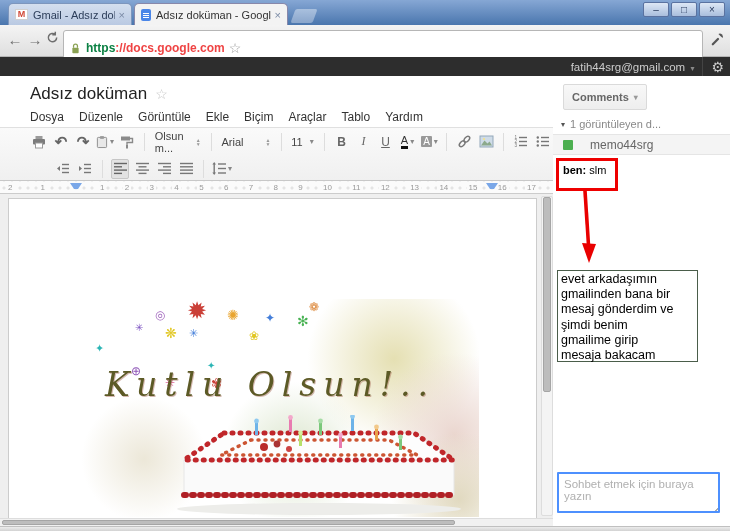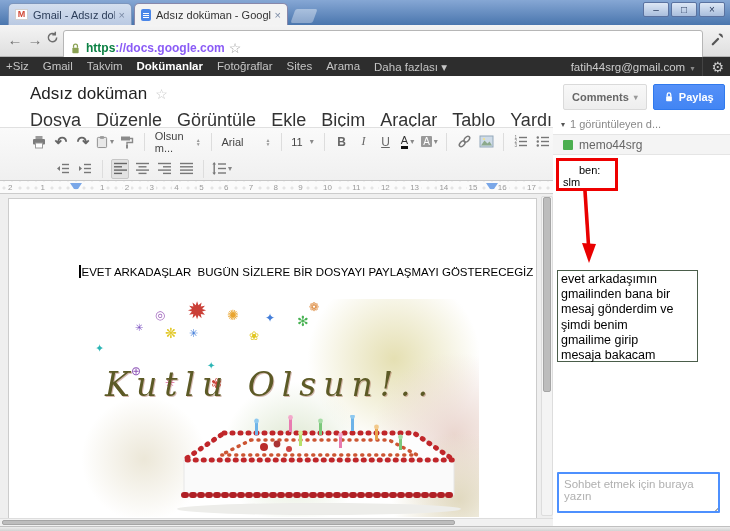--- a/index.html
+++ b/index.html
@@ -30,41 +30,41 @@
     display:flex; align-items:center; justify-content:center; cursor:pointer; }
 
   
   .browser-bar { position:absolute; top:25px; left:0; right:0; height:32px;
     background:linear-gradient(#f4f4f4,#dfdfdf); border-bottom:1px solid #b5b5b5; }
   .nav-btn { position:absolute; top:6px; font-size:15px; color:#6e6e6e; width:18px; text-align:center; cursor:pointer; }
   .omnibox { position:absolute; left:63px; top:5px; width:640px; height:36px; background:#fff;
     border:1px solid #b6b6b6; border-radius:3px; display:flex; align-items:center; padding:0 6px; font-size:12px; }
   .omnibox .lock { margin-right:5px; flex:none; }
   .url-scheme { color:#0b8043; font-weight:bold; }
-  .url-host { color:#8b5cf6; font-weight:bold; }
+  .url-host { color:#ef4444; font-weight:bold; }
   .url-path { color:#9a9a9a; overflow:hidden; white-space:nowrap; flex:1; }
   .omni-star { color:#9a9a9a; font-size:14px; margin-left:4px; cursor:pointer; }
   .wrench-btn { position:absolute; right:5px; top:7px; cursor:pointer; }
 
   
   .google-bar { position:absolute; top:57px; left:0; right:0; height:19px; background:#2d2d2d;
     display:flex; align-items:center; font-size:11.5px; color:#c5c5c5; padding:0 6px; }
   .gbar-items { display:flex; gap:14px; list-style:none; }
   .gbar-items li { cursor:pointer; white-space:nowrap; }
   .gbar-items li.active { color:#fff; font-weight:bold; }
   .gbar-right { margin-left:auto; display:flex; align-items:center; gap:8px; }
   .gbar-email { color:#ccc; cursor:pointer; }
   .gbar-sep { width:1px; height:19px; background:#444; }
   .gear { color:#ccc; font-size:14px; cursor:pointer; }
 
   
   .doc-header { position:absolute; top:76px; left:0; width:554px; height:51px; background:#fff;text-decoration:underline; }
   .doc-title { position:absolute; left:30px; top:8px; font-size:17px; color:#222; }
   .title-star { color:#c6c6c6; font-size:14px; margin-left:8px; cursor:pointer; }
-  .menubar { position:absolute; left:30px; top:34px; display:flex; gap:15px; font-size:18px; color:#333; list-style:none; }
+  .menubar { position:absolute; left:30px; top:34px; display:flex; gap:15px; font-size:12px; color:#333; list-style:none; }
   .menubar li { cursor:pointer; }
 
   
   .edit-toolbar { position:absolute; top:127px; left:0; width:554px; height:54px;
     background:linear-gradient(#fafafa,#f0f0f0); border-top:1px solid #e0e0e0; border-bottom:1px solid #c8c8c8; }
   .trow { display:flex; align-items:center; height:27px; padding-left:28px; }
   .trow2 { padding-left:52px; }
   .tbtn { display:flex; align-items:center; justify-content:center; min-width:18px; height:20px;
     margin:0 2px; color:#666; font-size:12px; cursor:pointer; border-radius:2px; }
   .tbtn.pressed { background:#e2e2e2; border:1px solid #c6c6c6; }
@@ -117,28 +117,28 @@
   .btn-comments { height:26px; padding:0 8px; border:1px solid #dadada; border-radius:2px;
     background:linear-gradient(#f8f8f8,#eee); color:#666; font-size:11px; font-weight:bold;
     display:flex; align-items:center; gap:5px; cursor:pointer; }
   .btn-comments .car { font-size:8px; color:#999; }
   .btn-share { height:26px; padding:0 10px; border:1px solid #3079ed; border-radius:2px;
     background:linear-gradient(#5590f8,#4285f4); color:#fff; font-size:11px; font-weight:bold;
     display:flex; align-items:center; gap:5px; cursor:pointer; }
   .viewers { position:absolute; top:42px; left:8px; font-size:11px; color:#888; display:flex; align-items:center; gap:5px; cursor:pointer; }
   .viewers .tri { font-size:8px; color:#555; }
   .user-row { position:absolute; top:58px; left:0; right:0; height:21px; background:#f4f4f4;
-    border-top:1px solid #e5e5e5; border-bottom:1px solid #e5e5e5; display:flex; align-items:center; padding:0 10px; gap:6px; }
+    border-top:1px solid #e5e5e5; border-bottom:1px solid #e5e5e5; display:flex; align-items:center; padding:0 10px; gap:17px; }
   .presence { width:10px; height:10px; background:#4caf50; border-radius:1px; flex:none; }
   .user-name { font-size:12px; color:#666; }
 
   .chat-body { position:absolute; top:79px; left:0; right:0; bottom:59px; }
   .anno-box { position:absolute; left:3px; top:3px; width:62px; height:33px; border:3px solid #ee0000;
     padding:3px 4px; font-size:11px; color:#000; background:#fff; }
-  .anno-box b { font-weight:normal;margin-left:16px; }
+  .anno-box b { font-weight:bold; }
   .anno-arrow { position:absolute; left:24px; top:36px; }
   .note-box { position:absolute; left:4px; top:115px; width:141px; height:92px; border:1px solid #4a5d4a;
     padding:1px 3px; font-size:12.5px; line-height:15.2px; color:#000; white-space:pre-line; }
 
   .chat-input { position:absolute; left:4px; top:396px; width:163px; height:41px; border:2px solid #4d90fe;
     border-radius:1px; resize:none; font-family:"Liberation Sans",sans-serif; font-size:11.5px; color:#333;
     padding:4px 5px; outline:none;
     background-image:linear-gradient(135deg, transparent 0 82%, #aaa 82% 84%, transparent 84% 88%, #aaa 88% 90%, transparent 90%);
     background-size:9px 9px; background-repeat:no-repeat; background-position:bottom right; }
   .chat-input::placeholder { color:#b0b0b0; }
@@ -186,30 +186,20 @@
     </div>
     <span class="wrench-btn">
       <svg class="icon-svg" width="15" height="15" viewBox="0 0 16 16">
           <path d="M3 13 L8.5 7.5" stroke="#555" stroke-width="2.4" stroke-linecap="round"></path>
           <path d="M9 2a3.4 3.4 0 0 1 4.5 4.5L11 4.2z" fill="#555"></path>
         </svg>
     </span>
   </div>
 
   <div class="google-bar">
-    <ul class="gbar-items">
-        <li>+Siz</li>
-        <li>Gmail</li>
-        <li>Takvim</li>
-        <li class="active">Dokümanlar</li>
-        <li>Fotoğraflar</li>
-        <li>Sites</li>
-        <li>Arama</li>
-        <li>Daha fazlası ▾</li>
-      </ul>
     <div class="gbar-right">
       <span class="gbar-email"><span>fatih44srg@gmail.com</span> <span class="mini-caret">▾</span></span>
       <span class="gbar-sep"></span>
       <span class="gear">⚙</span>
     </div>
   </div>
 
   <div class="doc-header">
     <div class="doc-title"><span>Adsız doküman</span><span class="title-star">☆</span></div>
     <ul class="menubar">
@@ -423,21 +413,20 @@
         <span>15</span>
         <span>16</span>
         <span>17</span>
       </div>
     <span class="marker" style="left:70px"></span>
     <span class="marker" style="left:486px"></span>
   </div>
 
   <div class="canvas">
     <div class="page">
-      <div class="doc-text"><span class="caret-bar"></span><span>EVET ARKADAŞLAR  BUGÜN SİZLERE BİR DOSYAYI PAYLAŞMAYI GÖSTERECEGİZ</span></div>
 
       <div class="img-box">
         <div class="burst" style="left:235px;top:-30px;width:180px;height:180px;background:radial-gradient(circle,rgba(226,220,170,.9),rgba(226,220,170,0) 68%)"></div>
         <div class="burst" style="left:300px;top:50px;width:170px;height:170px;background:radial-gradient(circle,rgba(232,210,202,.9),rgba(232,210,202,0) 68%)"></div>
         <div class="burst" style="left:150px;top:80px;width:150px;height:150px;background:radial-gradient(circle,rgba(214,226,198,.9),rgba(214,226,198,0) 68%)"></div>
         <div class="burst" style="left:10px;top:95px;width:130px;height:130px;background:radial-gradient(circle,rgba(235,230,214,.95),rgba(235,230,214,0) 68%)"></div>
         <div class="burst" style="left:320px;top:130px;width:140px;height:140px;background:radial-gradient(circle,rgba(222,214,186,.9),rgba(222,214,186,0) 68%)"></div>
         <div style="position:absolute;inset:0;z-index:2">
             <span class="fw" style="left: 118px; top: 0px; color: rgb(200, 54, 46); font-size: 24px;">✹</span>
             <span class="fw" style="left: 86px; top: 10px; color: rgb(154, 90, 184); font-size: 12px;">◎</span>
@@ -495,27 +484,20 @@
       <div class="thumb"></div>
     </div>
   <div class="footer-strip"></div>
 
   <div class="sidebar">
     <div class="side-actions">
       <button class="btn-comments">
           <span>Comments</span>
           <span class="car">▾</span>
         </button>
-      <button class="btn-share">
-        <svg width="10" height="12" viewBox="0 0 14 16">
-            <rect x="3" y="7" width="8" height="7" rx="1" fill="#fff"></rect>
-            <path d="M4.5 7V4.8a2.5 2.5 0 0 1 5 0V7" fill="none" stroke="#fff" stroke-width="1.8"></path>
-          </svg>
-        <span>Paylaş</span>
-      </button>
     </div>
     <div class="viewers">
         <span class="tri">▾</span>
         <span>1 görüntüleyen d...</span>
       </div>
     <div class="user-row">
       <span class="presence"></span>
       <span class="user-name">memo44srg</span>
     </div>
     <div class="chat-body">

